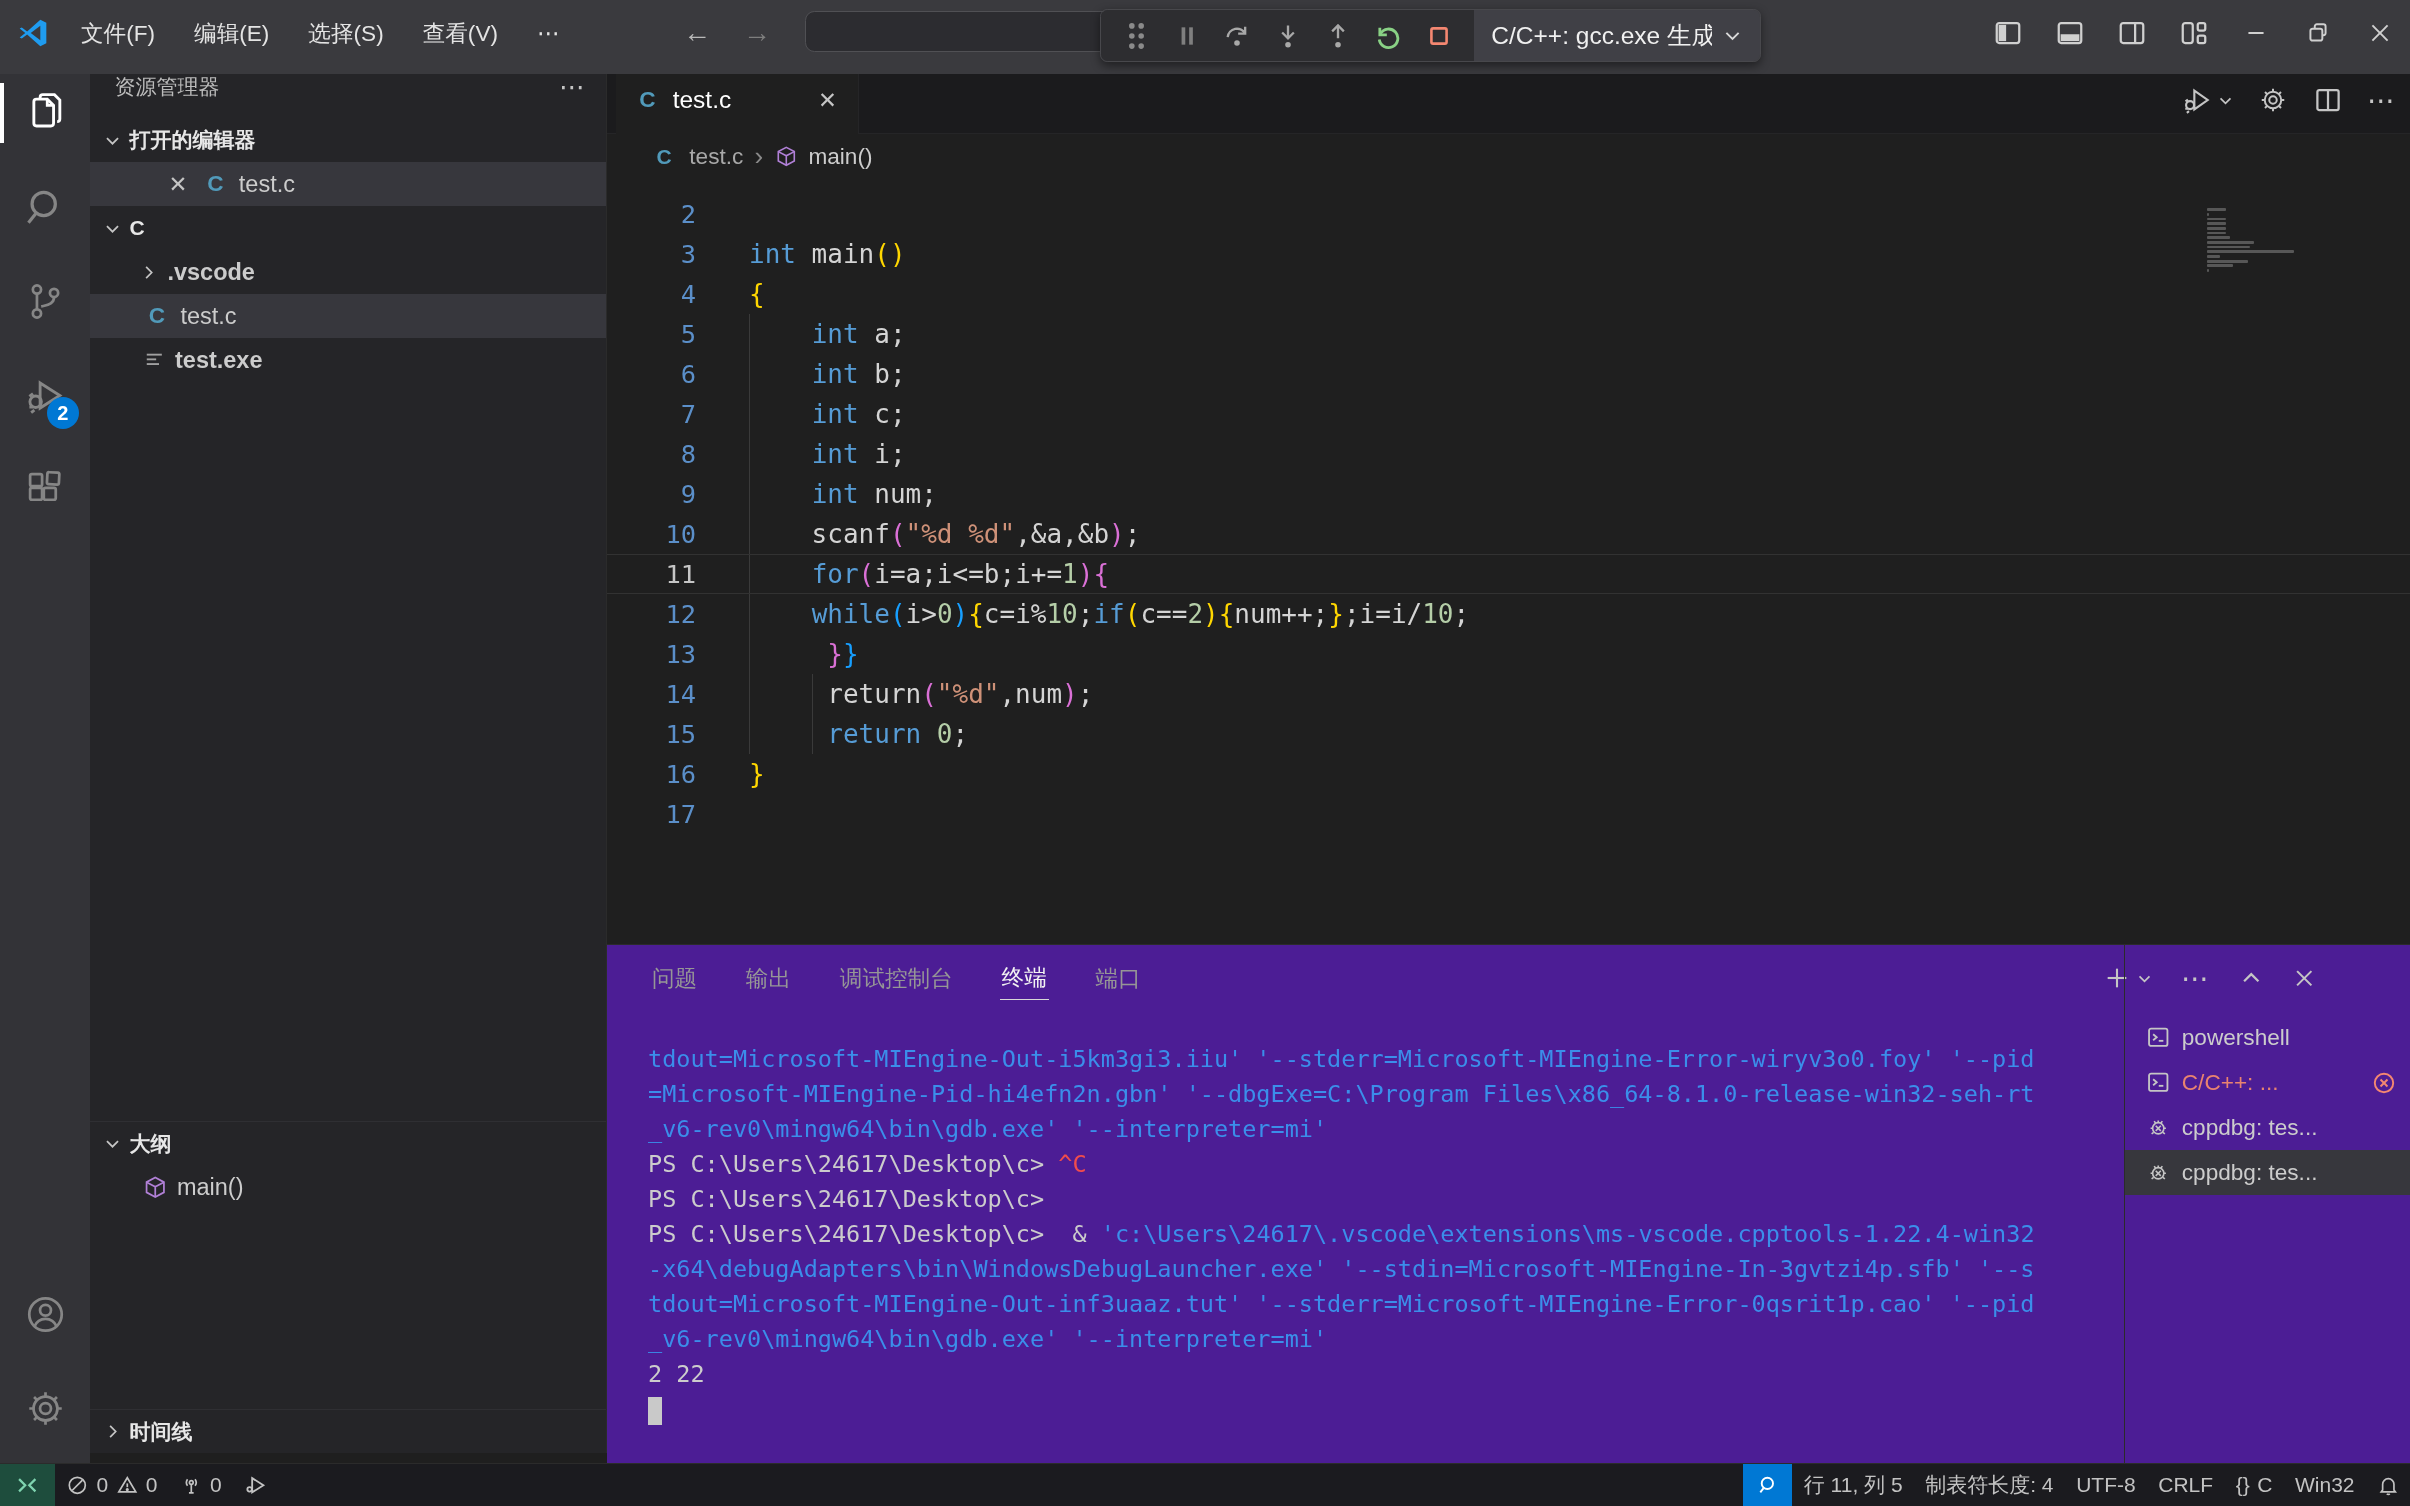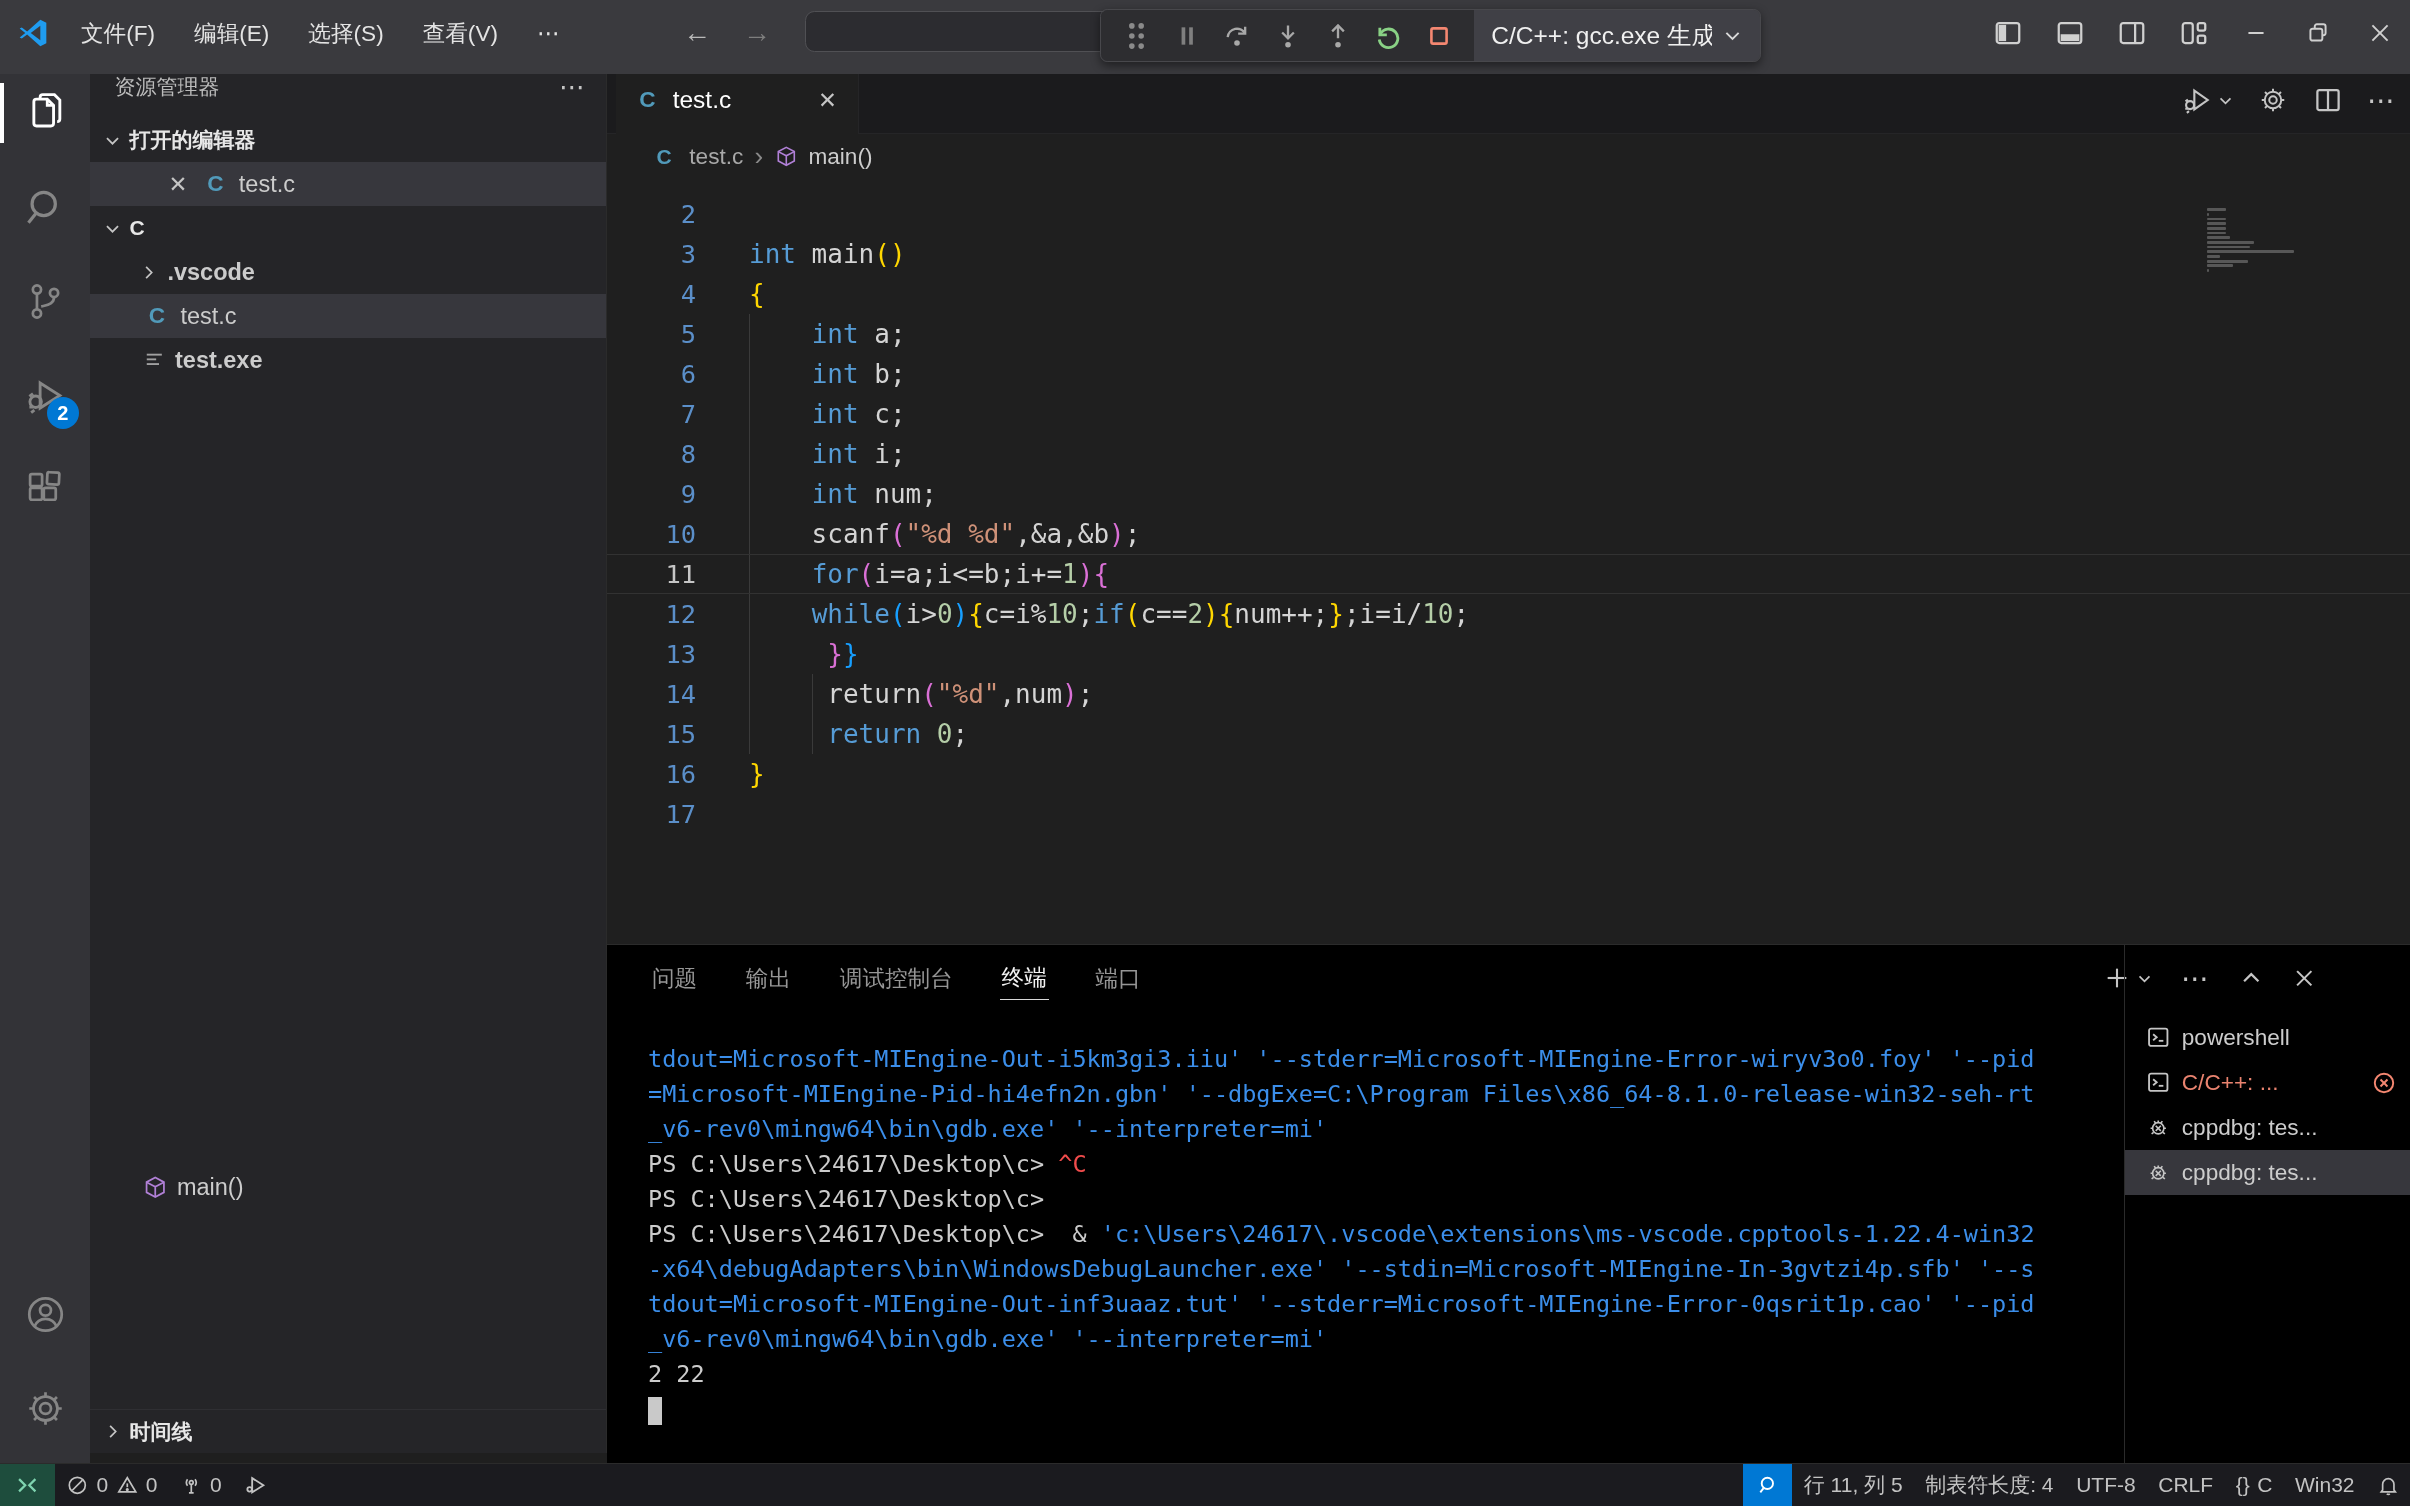--- a/index.html
+++ b/index.html
@@ -64,21 +64,21 @@
   .cl .lc{padding-left:53px;}
   .cl.cur{border-top:0.9px solid #323232;border-bottom:0.9px solid #323232;}
   .cl.cur .ln{color:#c6c6c6;}
   .cl .g{position:absolute;top:0;width:0.9px;height:100%;background:#3a3a3a;}
   .tk-k{color:#569cd6}.tk-d{color:#d4d4d4}.tk-n{color:#b5cea8}.tk-s{color:#ce9178}
   .tk-y{color:#ffd700}.tk-p{color:#da70d6}.tk-u{color:#179fff}
   #minimap{position:absolute;top:24.5px;right:113px;width:90px;}
   #minimap .mbar{height:2.8px;margin-bottom:1.9px;background:#6b6b6b;opacity:.75;border-radius:0.9px;}
 
   
-  #panel{position:absolute;left:0;top:878px;width:100%;height:520px;background:#000000;border-top:0.9px solid #2b2b2b;}
+  #panel{position:absolute;left:0;top:878px;width:100%;height:520px;background:#4c1d95;border-top:0.9px solid #2b2b2b;}
   #ptabs{position:absolute;left:0;top:0;height:66px;display:flex;align-items:center;gap:45px;padding-left:43px;}
   .ptab{font-size:22.6px;color:#969696;padding:5.6px 1.9px;}
   .ptab.active{color:#f2f2f2;border-bottom:1.9px solid #d7d7d7;}
   #p-actions{position:absolute;right:94px;top:0;height:66px;display:flex;align-items:center;gap:28px;color:#c5c5c5;}
   #terminal{position:absolute;left:0;top:66px;width:1540px;height:454px;font-family:"DejaVu Sans Mono","Liberation Mono",monospace;
     font-size:23.5px;padding:34px 0 0 41px;}
   .tl{height:35px;white-space:pre;}
   .tm-b{color:#3b8eea}.tm-w{color:#cccccc}.tm-r{color:#f14c4c}
   .cursor-block{display:inline-block;width:14px;height:28px;background:#c9c9c9;vertical-align:middle;}
   #term-list{position:absolute;right:0;top:0;width:286px;height:520px;border-left:0.9px solid #2b2b2b;padding-top:70px;}
@@ -317,20 +317,26 @@
   <div class="row" style="padding-left:53px;font-weight:bold;">
     <svg width="22.6" height="22.6" viewBox="0 0 24 24" stroke="#a0a0a0" stroke-width="2">
         <line x1="4" y1="6" x2="20" y2="6"></line>
         <line x1="4" y1="11" x2="14" y2="11"></line>
         <line x1="4" y1="16" x2="17" y2="16"></line>
       </svg>
     <span>test.exe</span>
   </div>
 
   <div id="sb-bottom">
+    <div class="sec-head sec-border">
+      <svg class="chev" width="19" height="19" viewBox="0 0 24 24" fill="none" stroke="currentColor" stroke-width="2.2">
+          <path d="M5 9 l7 7 7-7"></path>
+        </svg>
+      <span>大纲</span>
+    </div>
     <div class="row" style="padding-left:53px;height:44px;">
       <svg width="24.5" height="24.5" viewBox="0 0 24 24" fill="none" stroke="#b180d7" stroke-width="1.7">
           <path d="M12 2.5 L20.5 7 V17 L12 21.5 L3.5 17 V7 Z"></path>
           <path d="M3.5 7 L12 11.5 L20.5 7 M12 11.5 V21.5"></path>
         </svg>
       <span>main()</span>
     </div>
     <div style="height:200px;"></div>
     <div class="sec-head sec-border">
       <svg class="chev" width="19" height="19" viewBox="0 0 24 24" fill="none" stroke="currentColor" stroke-width="2.2">

